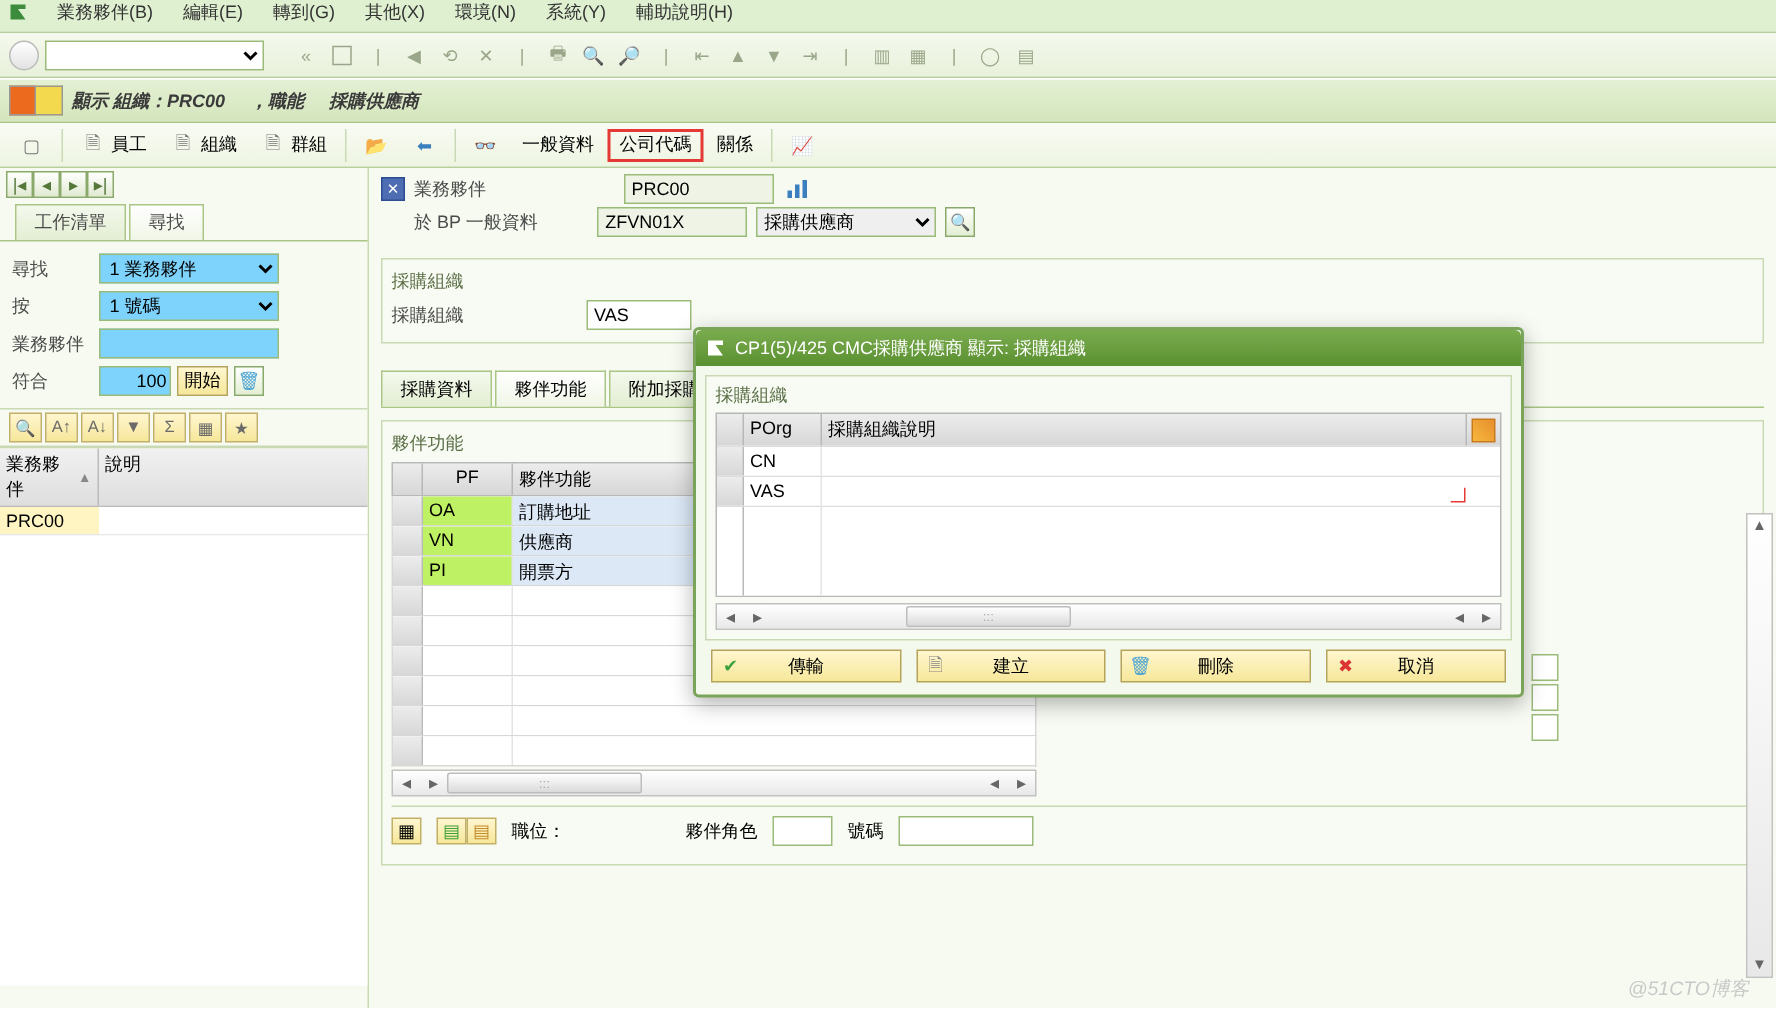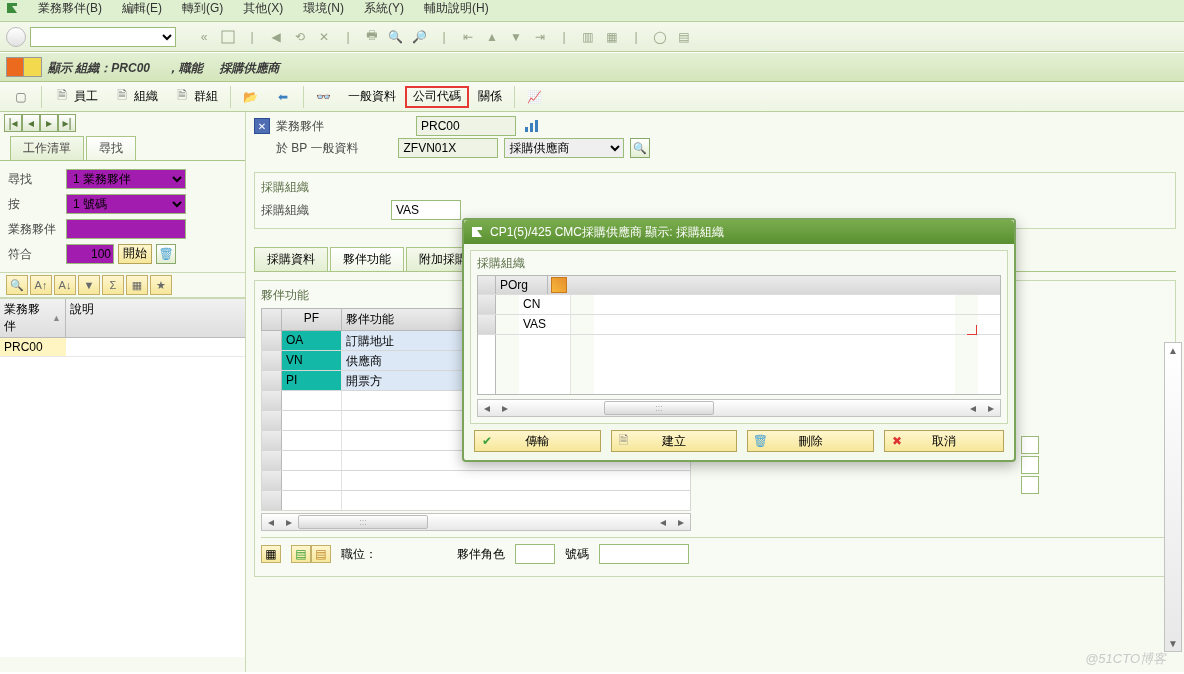--- a/index.html
+++ b/index.html
@@ -38,21 +38,21 @@
 .left { width: 246px; border-right: 1px solid #c9d9b4; display:flex; flex-direction:column; }
 .navarrows { height:22px; display:flex; align-items:center; padding:2px 0 2px 4px; gap:0; }
 .navarrows .ab { width:18px;height:18px;border:1px solid #8aa96b;background:linear-gradient(#fff,#e0ead1);display:flex;align-items:center;justify-content:center;color:#55773a; }
 
 .tabs { display:flex; margin-top:2px; border-bottom:1px solid #aac585; padding-left:10px; }
 .tabs .tab { padding: 3px 12px; border:1px solid #aac585; border-bottom:none; margin-right:2px; background:linear-gradient(#f4f9ed,#e3eed2); color:#4b4b4b; cursor:pointer;}
 .tabs .tab.act { background: linear-gradient(#fff,#f0f6e6); font-weight:normal; }
 
 .searchbox { padding:8px; display:grid; grid-template-columns: 54px 1fr; row-gap:5px; column-gap:4px; align-items:center; }
 .searchbox label { color:#4b4b4b; }
-.searchbox select, .searchbox input { height:20px; border:1px solid #9bbb79; background:#a21caf; width: 120px; padding:0 2px;}
+.searchbox select, .searchbox input { height:20px; border:1px solid #9bbb79; background:#7dd3fc; width: 120px; padding:0 2px;}
 .searchbox .maxrow { display:flex;align-items:center;gap:4px; }
 .searchbox .maxrow input { width:48px; text-align:right;}
 .searchbox .startbtn { height:20px;padding:0 4px;border:1px solid #b6a35a;background:linear-gradient(#fff6cf,#f6e79a);cursor:pointer; }
 .searchbox .trash { width:20px;height:20px;border:1px solid #89a96b;background:linear-gradient(#fff,#e3eed2);display:flex;align-items:center;justify-content:center;color:#4aa3d4; }
 
 .minitbar { display:flex; gap:2px; padding: 2px 4px 2px 6px; border-top:1px solid #c9d9b4; border-bottom:1px solid #c9d9b4;}
 .minitbar .mb { width:22px;height:20px;border:1px solid #c2b069;background:linear-gradient(#fff6cf,#f6e79a);display:flex;align-items:center;justify-content:center;font-size:11px;color:#6a6a6a;}
 
 .resGrid { border-top:1px solid #c9d9b4; }
 .resGrid .hdr { display:flex;background:linear-gradient(#f1f1f1,#dedede);border-bottom:1px solid #bbb;}
@@ -80,21 +80,21 @@
 .group { border:1px solid #c9d9b4; background:#f8fbf3; margin-top:8px; padding:6px; }
 .group > .gtitle { color:#5b6f47; margin-bottom:4px; }
 
 .pf-table { width: 430px; }
 .pf-table .thdr { display:flex; background:linear-gradient(#ececec,#d7d7d7); border:1px solid #b8b8b8;}
 .pf-table .thdr .cH { width:20px;border-right:1px solid #b8b8b8; }
 .pf-table .thdr .cA { width:60px;padding:2px 4px;border-right:1px solid #b8b8b8;text-align:center; }
 .pf-table .thdr .cB { flex:1;padding:2px 4px; }
 .pf-table .trow { display:flex; border:1px solid #d7d7d7;border-top:none;background:#fff; height:20px;}
 .pf-table .trow .cH { width:20px;background:linear-gradient(#ececec,#d7d7d7);border-right:1px solid #b8b8b8; }
-.pf-table .trow .cA { width:60px;padding:2px 4px;border-right:1px solid #e3e3e3; background:#14b8a6;}
+.pf-table .trow .cA { width:60px;padding:2px 4px;border-right:1px solid #e3e3e3; background:#bef264;}
 .pf-table .trow .cB { flex:1;padding:2px 4px;background:#dce8f6; }
 .pf-table .trow.empty .cA,.pf-table .trow.empty .cB { background:#fff; }
 
 .hscroll { display:flex;align-items:center; height:18px;border:1px solid #c2c2c2; background:linear-gradient(#fff,#e8e8e8); margin-top:2px;}
 .hscroll .arr { width:18px;text-align:center;color:#666; }
 .hscroll .track { flex:1;position:relative;height:100%; }
 .hscroll .thumb { position:absolute;left:0;top:1px;height:14px;width:130px;background:linear-gradient(#fff,#dadada);border:1px solid #bcbcbc;border-radius:2px;display:flex;align-items:center;justify-content:center;color:#aaa;font-size:9px;}
 
 .checkcol { width:18px;height:18px;border:1px solid #9bbb79;background:#fff; }
 
@@ -111,21 +111,21 @@
 .popup .pbody { padding:6px; }
 .popup .pgroup { border:1px solid #c9d9b4; background:#f8fbf3; padding:4px 6px 6px 6px; }
 .popup .pgroup .gt { color:#5b6f47; margin-bottom:3px; }
 
 .ptable { border:1px solid #b8b8b8; }
 .ptable .phr { display:flex; background:linear-gradient(#ececec,#d7d7d7); }
 .ptable .phr .pc0 { width:18px;border-right:1px solid #b8b8b8; }
 .ptable .phr .pc1 { width:52px;padding:2px 4px;border-right:1px solid #b8b8b8; }
 .ptable .phr .pc2 { flex:1;padding:2px 4px;border-right:1px solid #b8b8b8; }
 .ptable .phr .pc3 { width:22px; display:flex;align-items:center;justify-content:center; }
-.ptable .prw { display:flex; border-top:1px solid #ddd; height:20px;gap:23px; }
+.ptable .prw { display:flex; border-top:1px solid #ddd; height:20px; }
 .ptable .prw .pc0 { width:18px;background:linear-gradient(#ececec,#d7d7d7);border-right:1px solid #b8b8b8; }
 .ptable .prw .pc1 { width:52px;padding:2px 4px;border-right:1px solid #e3e3e3;background:#fff; }
 .ptable .prw .pc2 { flex:1;padding:2px 4px;background:#fff; }
 .ptable .prw .pc3 { width:22px; background:#fff;}
 .ptable .prw.blank { height:60px; }
 .ptable .prw.blank > div { background:#fff !important; }
 .gridico { width:16px;height:16px;background:linear-gradient(45deg,#f6b73c,#e78f2e);border:1px solid #c97a1e; }
 .redcorner { position:absolute; right:30px; top:74px; width:10px;height:10px; }
 
 .popup .btnrow { display:flex; gap:10px; padding:6px 4px 2px 4px; }
@@ -438,20 +438,21 @@
       </div>
     <span>CP1(5)/425 CMC採購供應商 顯示: 採購組織</span>
   </div>
   <div class="pbody">
     <div class="pgroup" style="position:relative;">
       <div class="gt">採購組織</div>
       <div class="ptable">
         <div class="phr">
           <div class="pc0"></div>
           <div class="pc1">POrg</div>
+          <div class="pc2">採購組織說明</div>
           <div class="pc3">
               <div class="gridico"></div>
             </div>
         </div>
         <div class="prw">
             <div class="pc0"></div>
             <div class="pc1">CN</div>
             <div class="pc2"></div>
             <div class="pc3"></div>
           </div>

